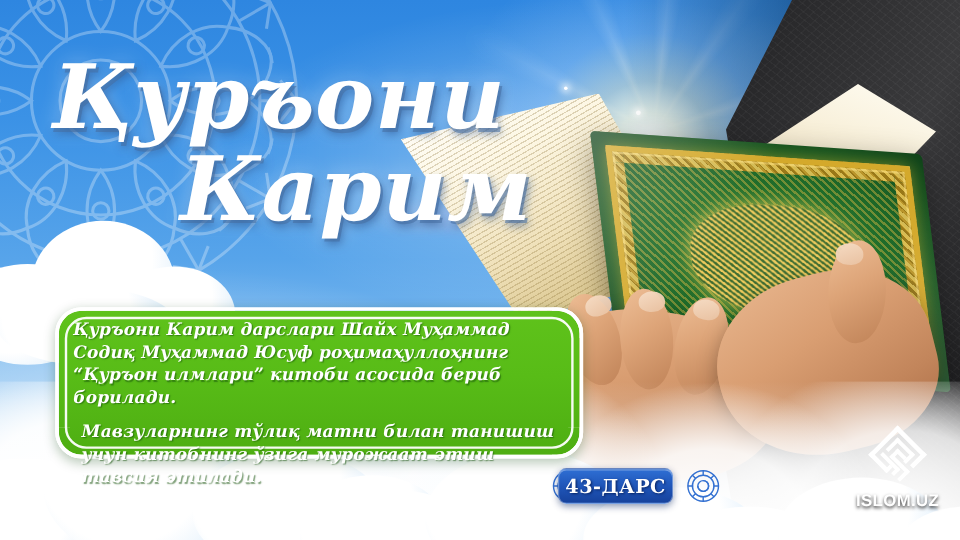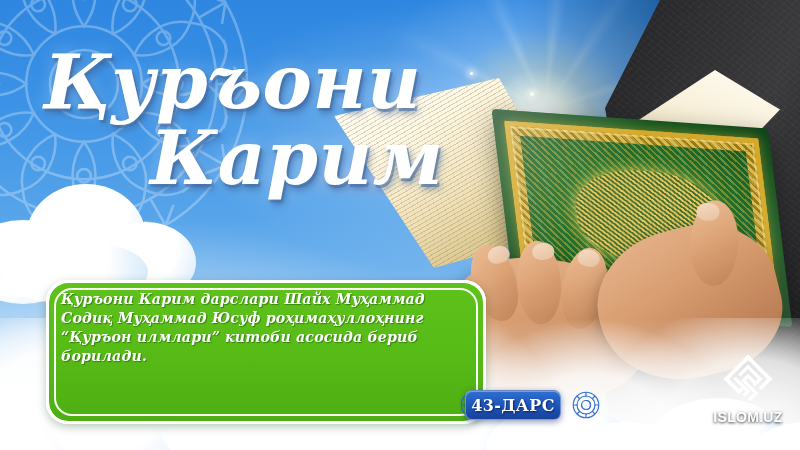--- a/index.html
+++ b/index.html
@@ -183,21 +183,21 @@
       0 0 18px rgba(255,255,255,.35);
     pointer-events:none;
     z-index:6;
     margin-left:18px;
   }
   .title-l1 { display:block; font-size:74px; padding-left:26px; }
   .title-l2 { display:block; font-size:74px; padding-left:132px; margin-top:8px; }
 
   
   .panel {
-    position:absolute; left:46px; top:280px; width:440px; height:144px;
+    position:absolute; left:46px; top:256px; width:440px; height:126px;
     z-index:7;
   }
   .panel-outer {
     position:absolute; inset:0;
     border:3px solid #ffffff;
     border-radius:22px 22px 22px 22px;
     background:linear-gradient(to bottom, #5fc21b 0%, #58bc17 45%, #4eae12 100%);
     box-shadow:0 3px 10px rgba(0,60,0,.28);
   }
   .panel-inner {
@@ -451,20 +451,21 @@
   <div class="panel">
     <div class="panel-outer">
       <div class="panel-inner"></div>
       <div class="notch tl"></div>
       <div class="notch tr"></div>
       <div class="notch bl"></div>
       <div class="notch br"></div>
     </div>
     <div class="panel-text">
       <div>Қуръони Карим дарслари Шайх Муҳаммад Содиқ Муҳаммад Юсуф роҳимаҳуллоҳнинг “Қуръон илмлари” китоби асосида бериб борилади.</div>
+      <div class="para2">Мавзуларнинг тўлиқ матни билан танишиш  учун китобнинг ўзига мурожаат этиш тавсия этилади.</div>
     </div>
   </div>
 
   <div class="badge">
     <div class="badge-orn left">
       <svg viewBox="0 0 40 40" xmlns="http://www.w3.org/2000/svg">
         <g fill="none" stroke="#2b6bd0" stroke-width="1.6">
           <circle cx="20" cy="20" r="17"></circle>
           <circle cx="20" cy="20" r="12"></circle>
           <circle cx="20" cy="20" r="6"></circle>

